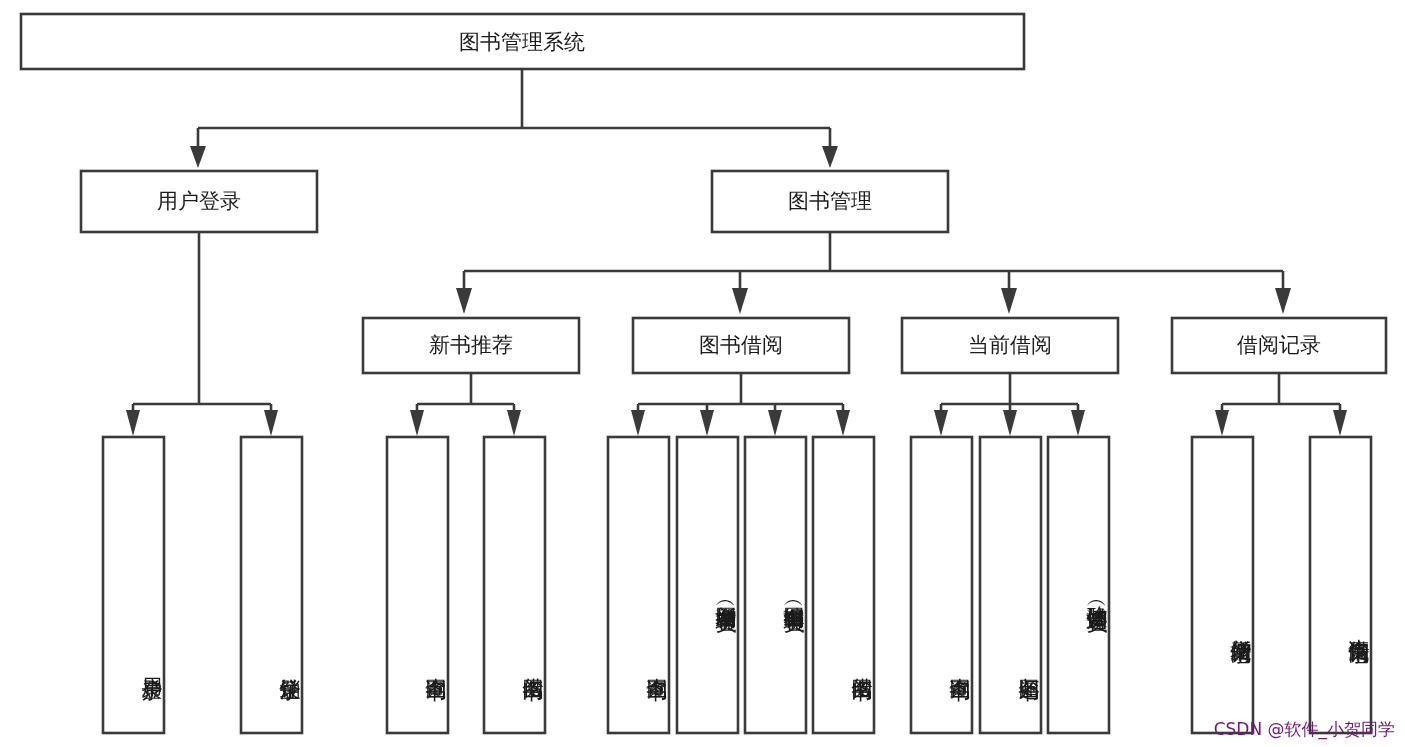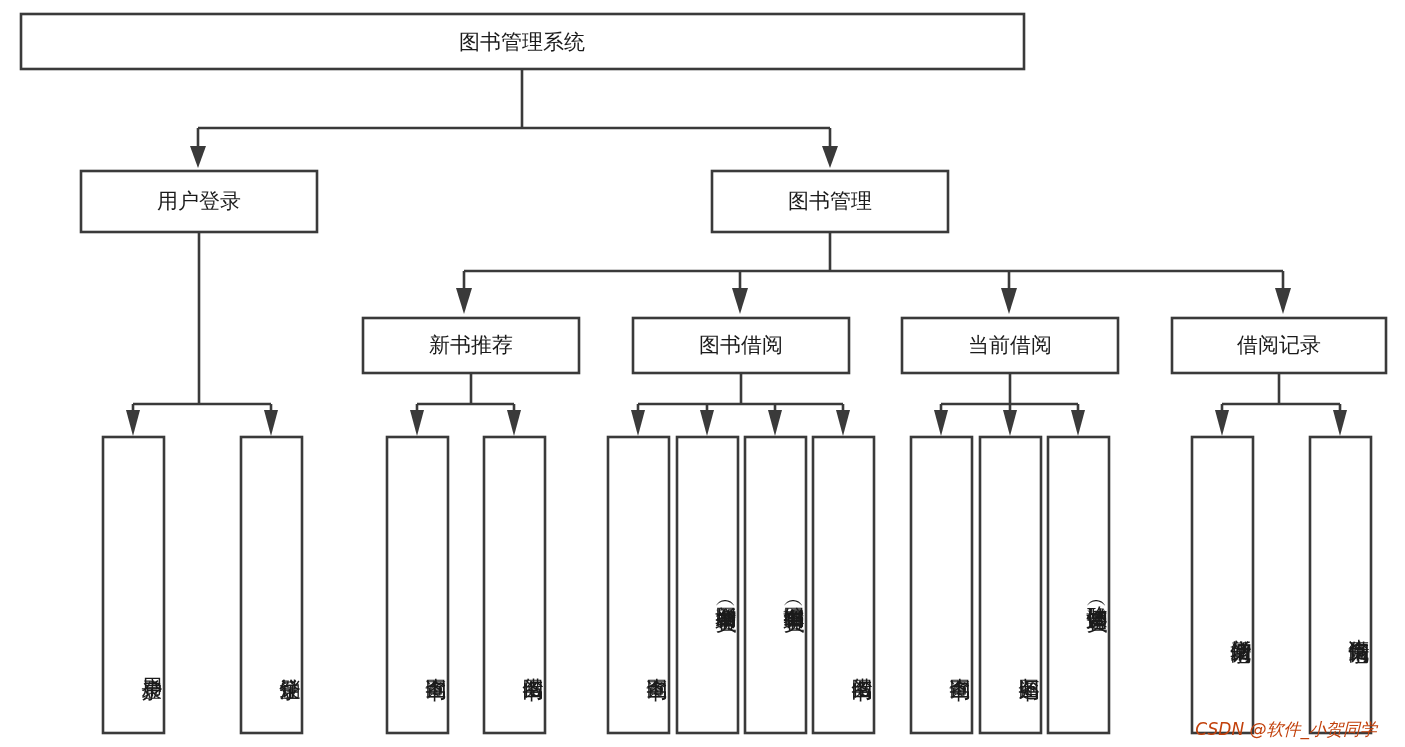--- a/index.html
+++ b/index.html
@@ -58,28 +58,27 @@
     color: #1b1b1b;
     letter-spacing: 1px;
     display: flex;
     align-items: flex-start;
     justify-content: center;
     white-space: nowrap;
     pointer-events: none;
   }
   .watermark {
     position: absolute;
-    right: 28px;
+    right: 10px;
     bottom: 6px;
     font-family: "DejaVu Sans", "Liberation Sans", sans-serif;
     font-size: 17px;
-    color: #c2410c;
+    color: #701a75;
     white-space: nowrap;
     user-select: none;
-    font-style: italic;
   }
 </style>
 </head>
 <body>
 
 <div id="diagram-root">
 
   <svg class="diagram-canvas" viewBox="0 0 1405 747" xmlns="http://www.w3.org/2000/svg">
 
     <rect class="node-rect" x="21" y="14" width="1003" height="55"></rect>

